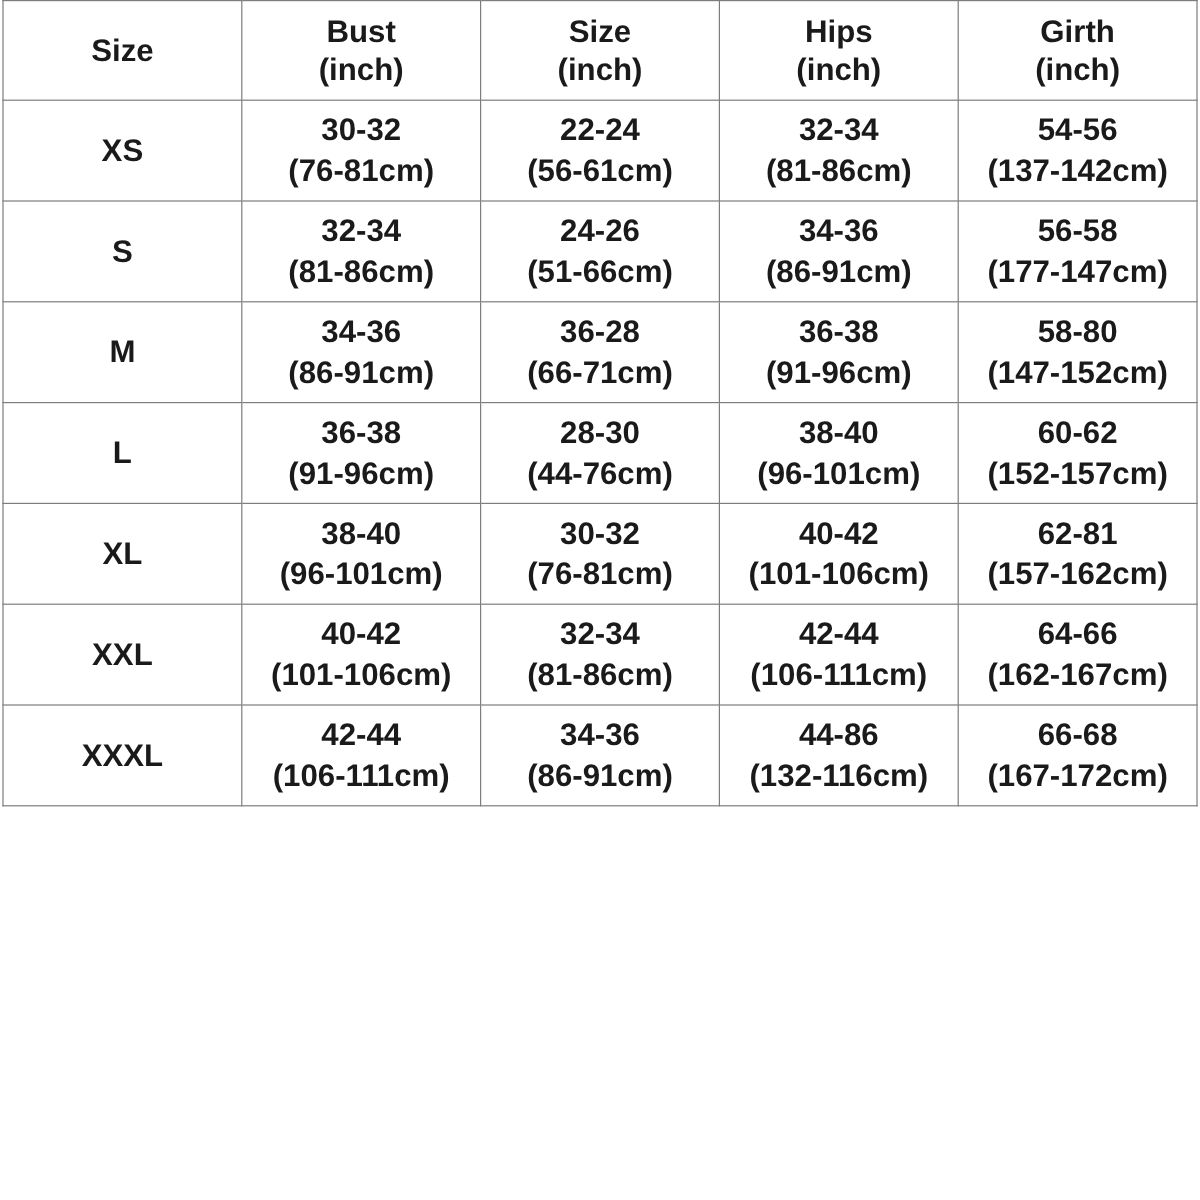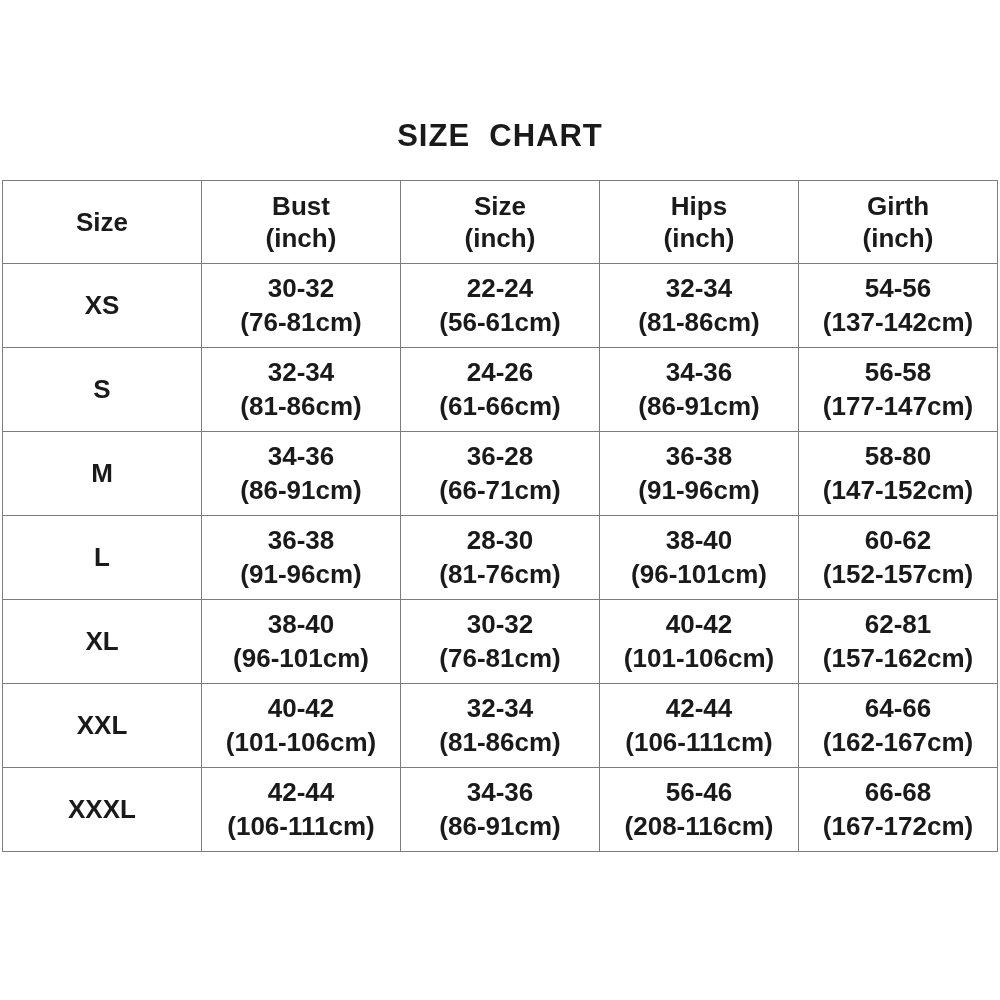--- a/index.html
+++ b/index.html
@@ -53,21 +53,20 @@
     line-height: 1.28;
   }
   table.size-chart col { width: 20%; }
   .two-line div { white-space: nowrap; }
 </style>
 </head>
 <body>
 
 <div class="page">
 
-  <div class="chart-title">SIZE  CHART</div>
 
   <table class="size-chart">
     <colgroup>
       <col>
         <col>
         <col>
         <col>
         <col>
     </colgroup>
     <thead>
@@ -135,21 +134,21 @@
           <td>S</td>
           <td>
             <div class="two-line">
               <div>32-34</div>
               <div>(81-86cm)</div>
             </div>
           </td>
           <td>
             <div class="two-line">
               <div>24-26</div>
-              <div>(61-66cm)</div>
+              <div>(51-66cm)</div>
             </div>
           </td>
           <td>
             <div class="two-line">
               <div>34-36</div>
               <div>(86-91cm)</div>
             </div>
           </td>
           <td>
             <div class="two-line">
@@ -189,21 +188,21 @@
           <td>L</td>
           <td>
             <div class="two-line">
               <div>36-38</div>
               <div>(91-96cm)</div>
             </div>
           </td>
           <td>
             <div class="two-line">
               <div>28-30</div>
-              <div>(81-76cm)</div>
+              <div>(44-76cm)</div>
             </div>
           </td>
           <td>
             <div class="two-line">
               <div>38-40</div>
               <div>(96-101cm)</div>
             </div>
           </td>
           <td>
             <div class="two-line">
@@ -275,22 +274,22 @@
             </div>
           </td>
           <td>
             <div class="two-line">
               <div>34-36</div>
               <div>(86-91cm)</div>
             </div>
           </td>
           <td>
             <div class="two-line">
-              <div>56-46</div>
-              <div>(208-116cm)</div>
+              <div>44-86</div>
+              <div>(132-116cm)</div>
             </div>
           </td>
           <td>
             <div class="two-line">
               <div>66-68</div>
               <div>(167-172cm)</div>
             </div>
           </td>
         </tr>
       </tbody>

